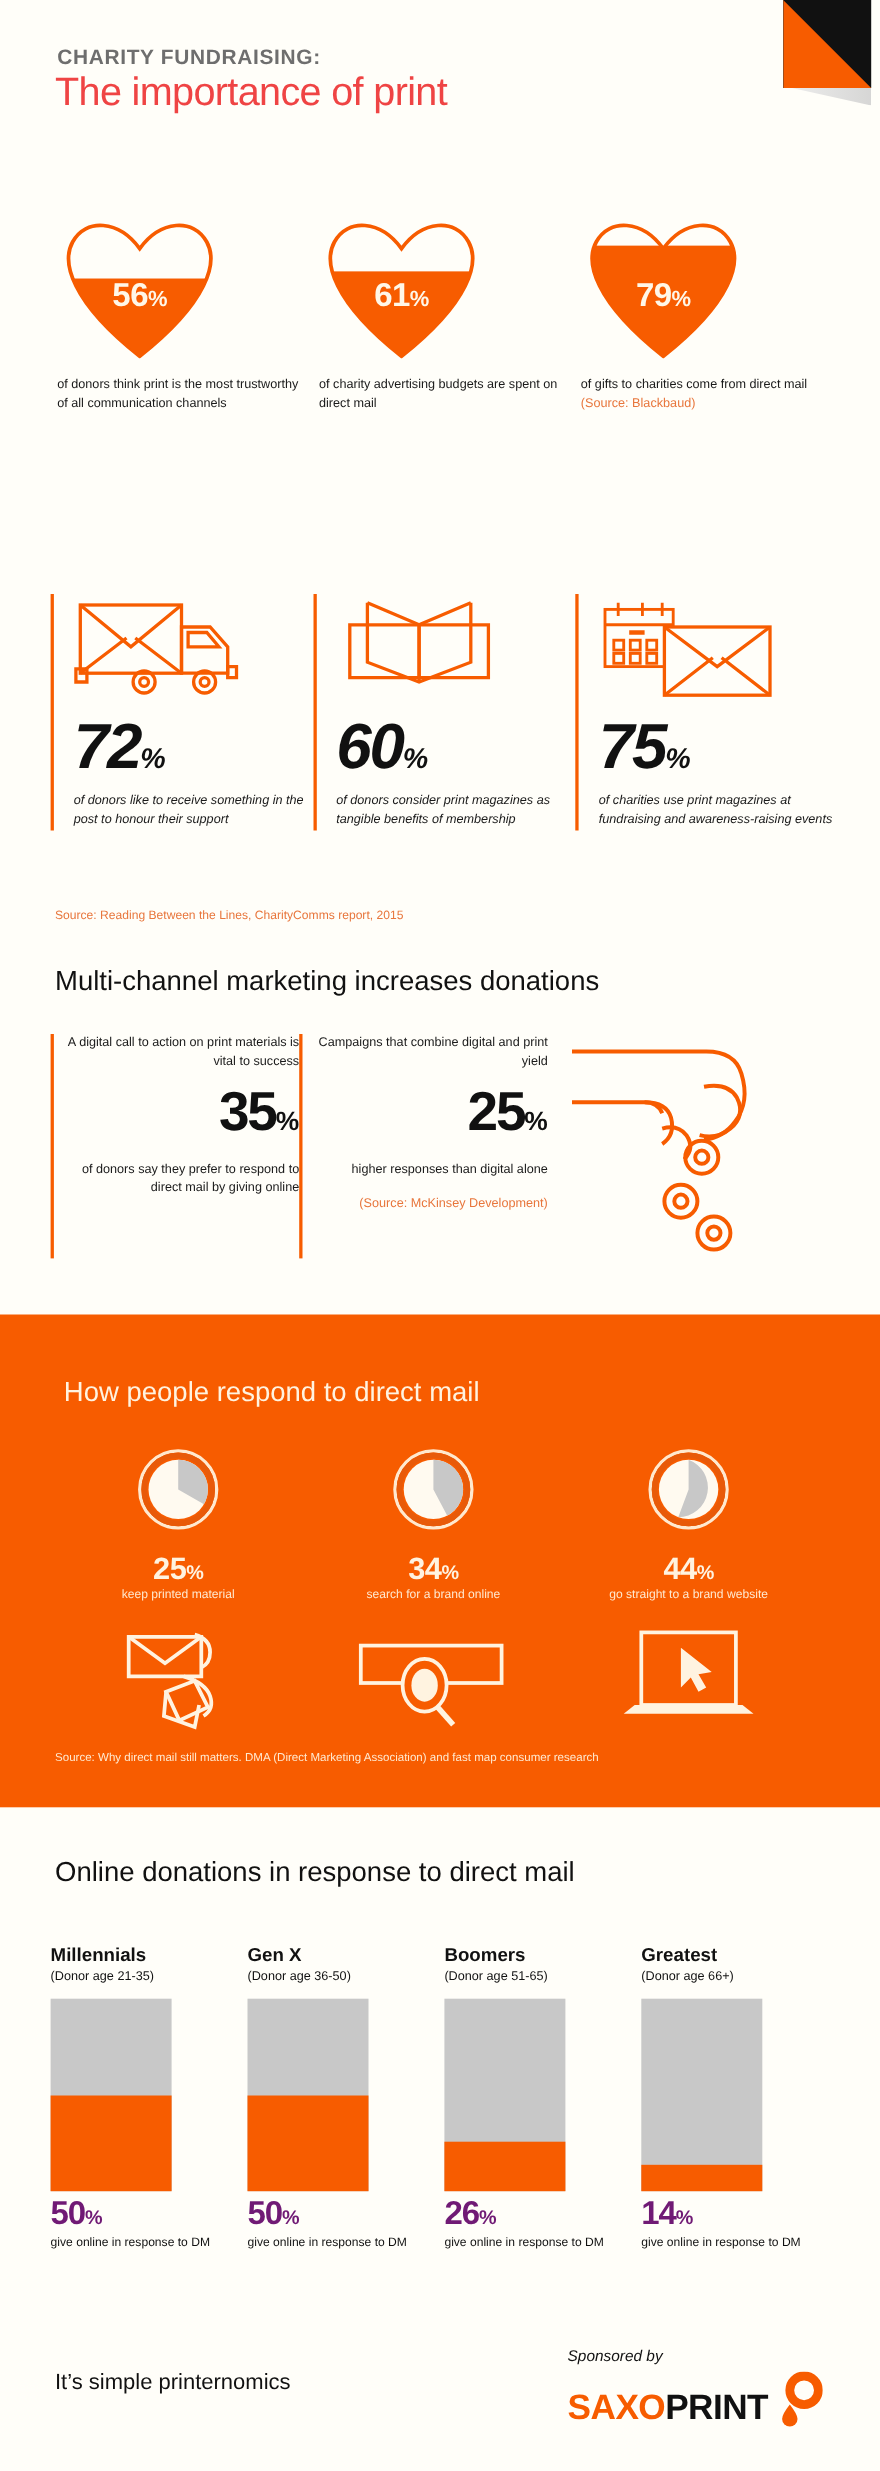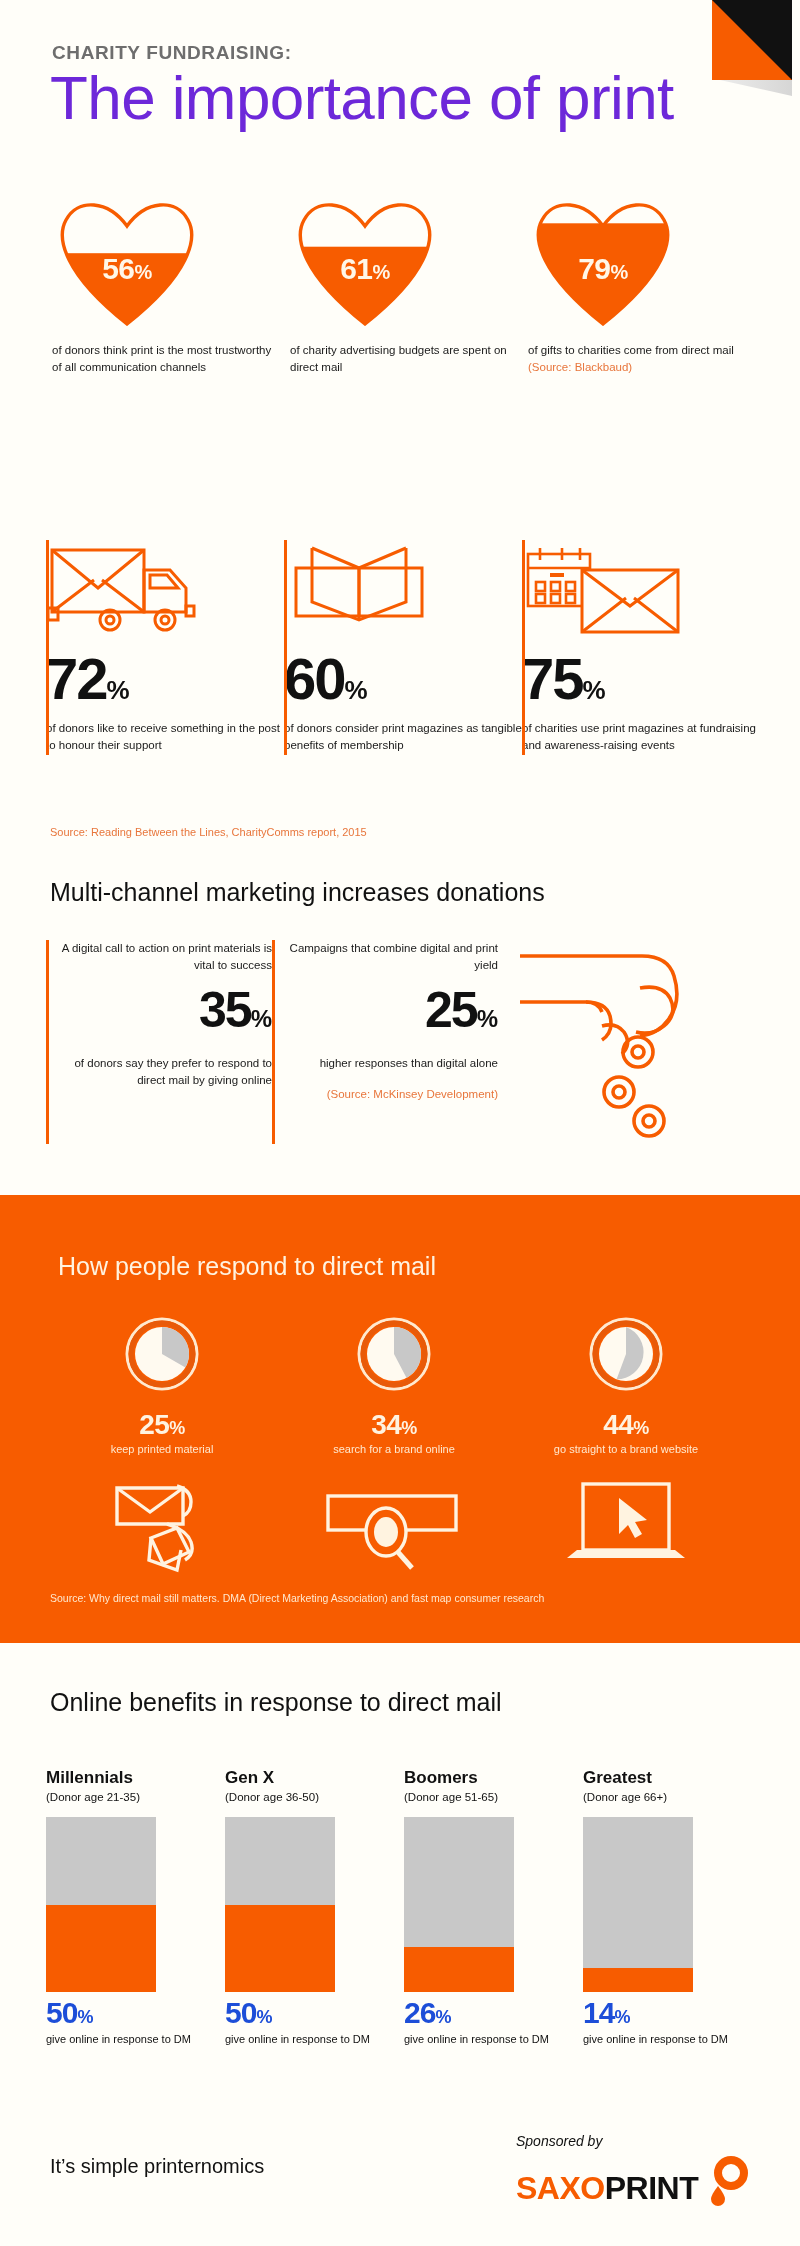--- a/index.html
+++ b/index.html
@@ -18,40 +18,40 @@
   .corner .blk{position:absolute;inset:0;background:#111;}
   .corner .org{position:absolute;inset:0;background:#F75C00;
       clip-path:polygon(0 0,0 100%,100% 100%);}
   .corner .shadow{position:absolute;top:80px;left:8px;width:72px;height:16px;
       background:linear-gradient(90deg,#e9e9e9,#cfcfcf);
       clip-path:polygon(0 0,100% 0,100% 100%);opacity:.85;}
 
   
   .kicker{position:absolute;left:52px;top:42px;font-size:19px;font-weight:bold;
       letter-spacing:.6px;color:#6e6e6e;}
-  .maintitle{position:absolute;left:50px;top:62px;font-size:62px;font-weight:400;
-      color:#6d28d9;letter-spacing:-.6px;}
+  .maintitle{position:absolute;left:50px;top:62px;font-size:36px;font-weight:400;
+      color:#ef4444;letter-spacing:-.6px;}
 
   
   .hearts{position:absolute;left:46px;top:196px;width:716px;display:flex;}
   .heartcol{width:238px;}
   .heartwrap{position:relative;width:150px;height:130px;margin:0 auto 0 6px;}
   .heartwrap svg{position:absolute;left:0;top:0;}
   .heartpct{position:absolute;left:0;right:0;top:56px;text-align:center;
       font-size:30px;font-weight:bold;color:#FFF7E8;letter-spacing:-.5px;}
   .heartpct .sm{font-size:20px;}
   .heartcap{margin-top:16px;padding-left:6px;font-size:11.5px;line-height:1.45;color:#1a1a1a;}
   .src-orange{color:#E8763C;}
 
   
   .sechead{position:absolute;left:50px;font-size:25px;color:#111;font-weight:400;}
 
   
   .stats{position:absolute;left:46px;width:716px;display:flex;}
-  .statcol{width:238px;position:relative;padding-left:0;}
+  .statcol{width:238px;position:relative;padding-left:21px;font-style:italic;}
   .statcol::before{content:"";position:absolute;left:0;top:0;bottom:0;width:3px;background:#F75C00;}
   .icon{height:96px;display:flex;align-items:flex-end;}
   .bignum{font-size:58px;font-weight:bold;letter-spacing:-2px;color:#111;line-height:1;margin-top:14px;}
   .bignum .sm{font-size:26px;letter-spacing:0;}
   .statcap{margin-top:12px;font-size:11.5px;line-height:1.5;}
   .srcline{position:absolute;left:50px;font-size:11px;color:#E8763C;}
 
   
   .mc{position:absolute;left:46px;width:716px;display:flex;text-align:right;}
   .mccol{width:212px;position:relative;padding-left:14px;min-height:200px;}
@@ -74,21 +74,21 @@
   .bicol{width:232px;display:flex;justify-content:center;}
   .bandsrc{position:absolute;left:50px;font-size:10.5px;color:#FFE9CF;}
 
   
   .bars{position:absolute;left:46px;width:716px;display:flex;}
   .barcol{width:179px;}
   .barname{font-size:17px;font-weight:bold;color:#111;}
   .barage{font-size:11.5px;color:#111;margin-top:3px;}
   .bartrack{position:relative;width:110px;height:175px;background:#C8C8C8;margin-top:14px;}
   .barfill{position:absolute;left:0;right:0;bottom:0;background:#F75C00;}
-  .barpct{margin-top:6px;font-size:30px;font-weight:bold;color:#1d4ed8;letter-spacing:-1px;line-height:1;}
+  .barpct{margin-top:6px;font-size:30px;font-weight:bold;color:#701a75;letter-spacing:-1px;line-height:1;}
   .barpct .sm{font-size:18px;letter-spacing:0;}
   .barcap{margin-top:4px;font-size:11px;line-height:1.45;color:#111;}
 
   
   .tagline{position:absolute;left:50px;font-size:20px;color:#111;}
   .sponsor{position:absolute;font-size:14px;color:#111;font-style:italic;}
   .logo{position:absolute;display:flex;align-items:center;}
   .logo .saxo{font-size:32px;font-weight:bold;color:#F75C00;letter-spacing:-.5px;}
   .logo .print{font-size:32px;font-weight:bold;color:#111;letter-spacing:-.5px;}
 </style>
@@ -333,21 +333,21 @@
         <rect x="22" y="6" width="86" height="66"></rect>
         <path d="M6 80 h118 l-10 -8 h-98 z" fill="#FFF3E0" stroke="none"></path>
         <path d="M58 20 L58 56 L67 47 L74 60 L81 56 L74 44 L86 42 Z" fill="#FFF3E0" stroke="none"></path>
       </svg>
     </div>
 
   </div>
 
   <div class="bandsrc" style="top:1592px">Source:  Why direct mail still matters. DMA (Direct Marketing Association) and fast map consumer research</div>
 
-  <div class="sechead" style="top:1688px">Online benefits in response to direct mail</div>
+  <div class="sechead" style="top:1688px">Online donations in response to direct mail</div>
 
   <div class="bars" style="top:1768px">
 
     <div class="barcol">
       <div class="barname">Millennials</div>
       <div class="barage">(Donor age 21-35)</div>
       <div class="bartrack">
         <div class="barfill" style="height:50%"></div>
       </div>
       <div class="barpct"><span>50</span><span class="sm">%</span></div>

